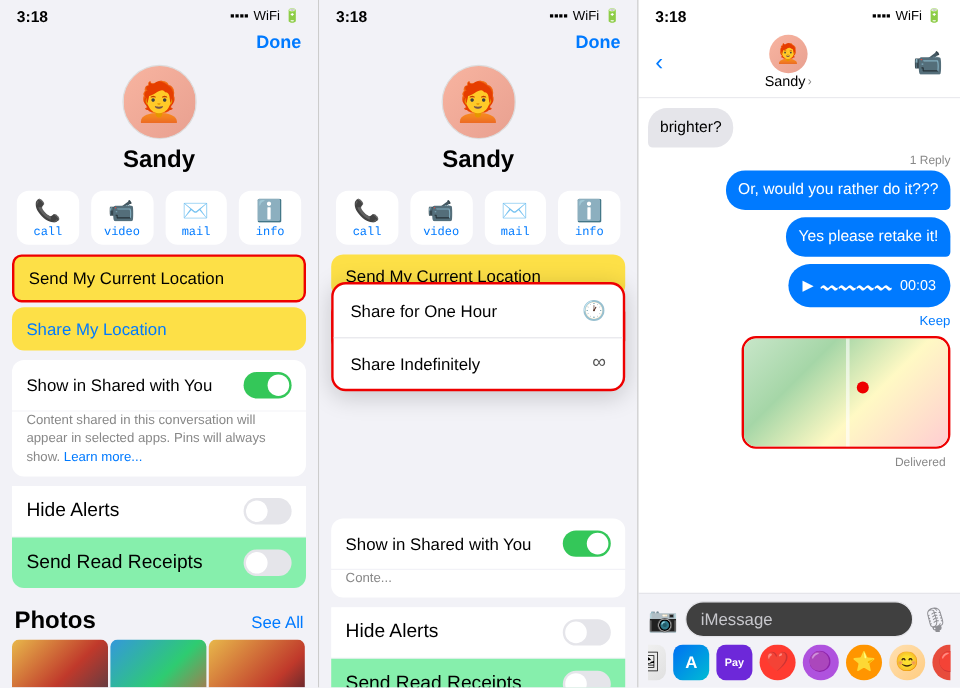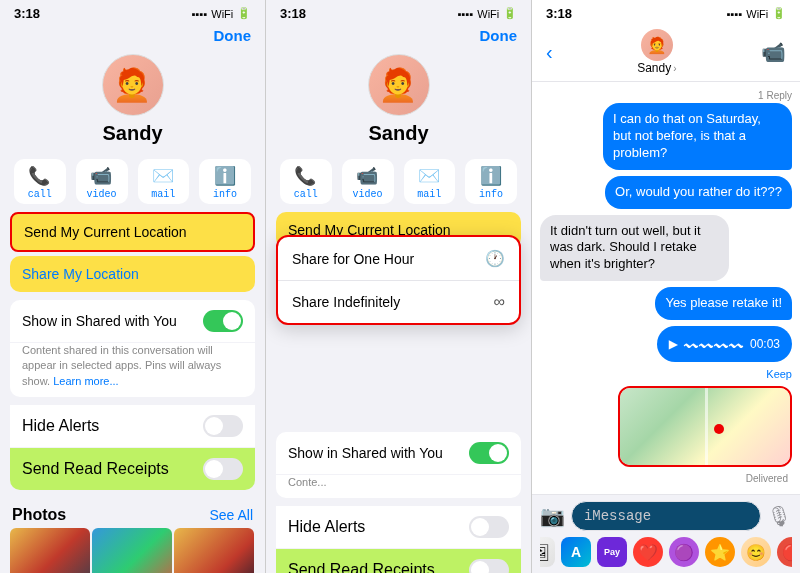--- a/index.html
+++ b/index.html
@@ -184,21 +184,21 @@
       text-decoration: none;
     }
 
     .photos-header {
       display: flex;
       justify-content: space-between;
       align-items: center;
       padding: 8px 12px 4px;
     }
     .photos-title {
-      font-size: 16px;
+      font-size: 20px;
       font-weight: 600;
       color: #000;
     }
     .photos-see-all {
       font-size: 14px;
       color: #007aff;
     }
     .photos-strip {
       display: flex;
       gap: 2px;
@@ -420,27 +420,26 @@
       align-items: center;
       gap: 6px;
       margin-bottom: 6px;
     }
     .input-icon {
       font-size: 20px;
       color: #8e8e93;
     }
     .input-field {
       flex: 1;
-      background: #0c4a6e;
+      background: #404040;
       border: 1px solid #e5e5ea;
       border-radius: 18px;
       padding: 6px 12px;
       font-size: 14px;
       color: #c7c7cc;
-      font-family: Liberation Mono, monospace;
     }
     .input-mic {
       font-size: 20px;
       color: #8e8e93;
     }
 
     .app-row {
       display: flex;
       gap: 6px;
       align-items: center;
@@ -463,21 +462,21 @@
     .app-icon-appstore { background: linear-gradient(135deg, #0070f3, #00bcd4); color: white; }
     .app-icon-applepay { background: #6d28d9; color: white; font-size: 10px; }
 
     .hide-alerts-row {
       background: #fff;
       margin: 0 10px 1px;
       padding: 10px 12px;
       text-align: right;
     }
     .send-receipts-row {
-      background: #bef264;
+      background: #86efac;
       margin: 0 10px 8px;
       border-radius: 0 0 10px 10px;
       padding: 10px 12px;
     }
   </style>
 </head>
 <body>
 
 <div class="phone-panel">
 
@@ -660,35 +659,32 @@
       <div style="display:flex;align-items:center;gap:2px;">
         <span class="msg-name">Sandy</span>
         <span class="msg-arrow">›</span>
       </div>
     </div>
     <span class="msg-video">📹</span>
   </div>
 
   <div class="messages-area">
 
+    <div class="msg-bubble received">
+      <span>brighter?</span>
+    </div>
     <div class="msg-reply-indicator">
       <span>1 Reply</span>
     </div>
 
-    <div class="msg-bubble sent">
-      <span>I can do that on Saturday, but not before, is that a problem?</span>
-    </div>
 
     <div class="msg-bubble sent">
       <span>Or, would you rather do it???</span>
     </div>
 
-    <div class="msg-bubble received">
-      <span>It didn't turn out well, but it was dark. Should I retake when it's brighter?</span>
-    </div>
 
     <div class="msg-bubble sent">
       <span>Yes please retake it!</span>
     </div>
 
     <div class="audio-bubble">
       <span>▶</span>
       <span style="font-size:14px;letter-spacing:1px;">〰〰〰〰</span>
       <span>00:03</span>
     </div>

